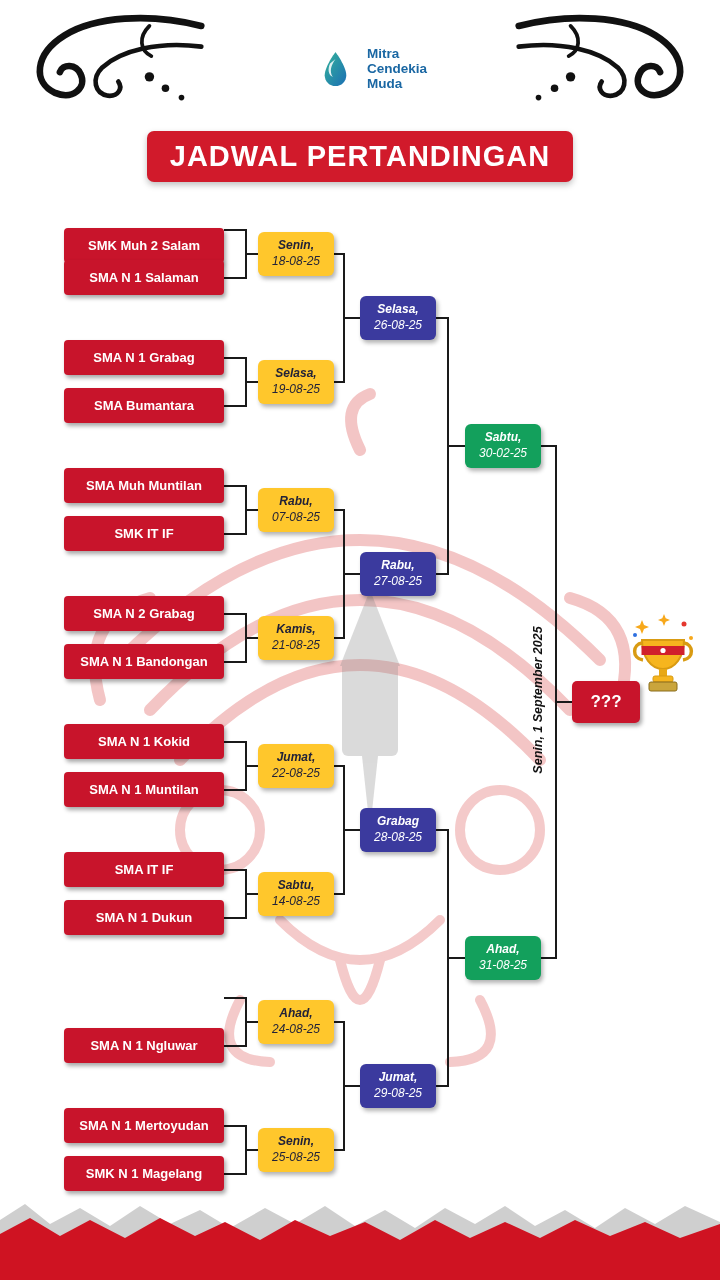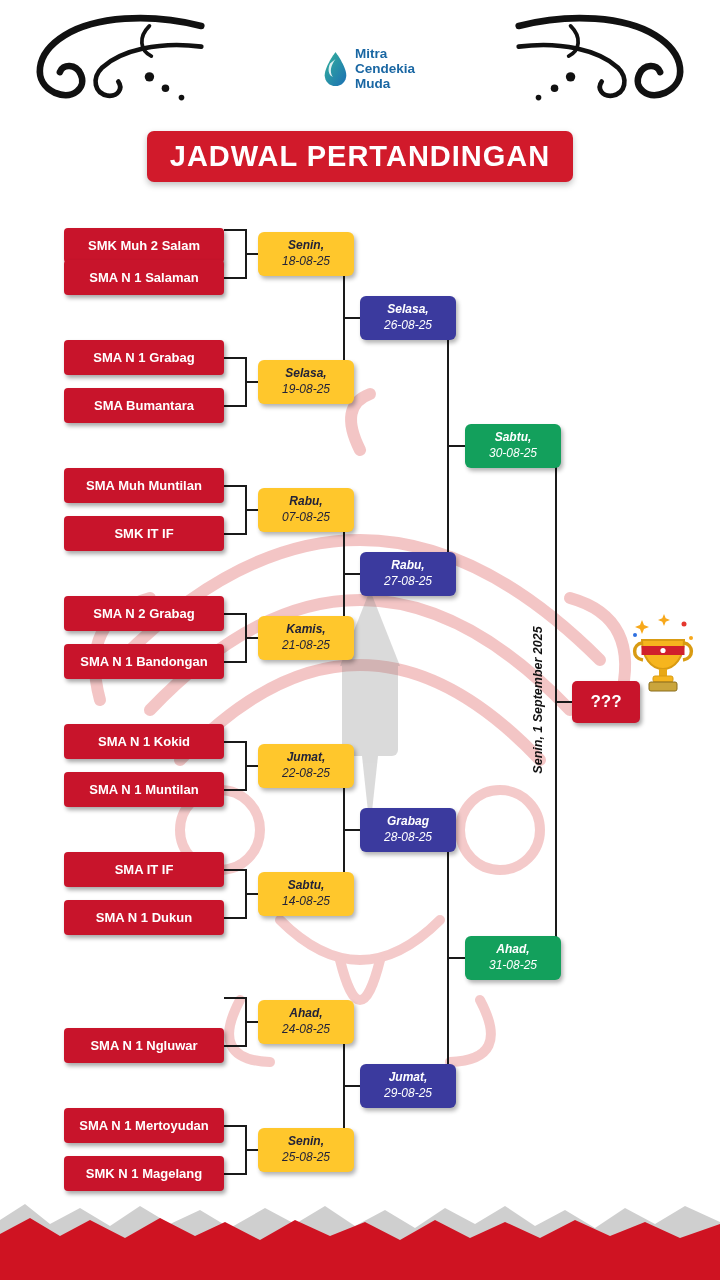--- a/index.html
+++ b/index.html
@@ -6,39 +6,39 @@
   .page{
     position:relative;width:720px;height:1280px;background:#ffffff;
     overflow:hidden;font-family:"Liberation Sans",sans-serif;
   }
   
   .flourish{position:absolute;top:10px;width:198px;height:96px;}
   .flourish.left{left:8px;}
   .flourish.right{left:514px;transform:scaleX(-1);}
   .logo{position:absolute;left:322px;top:46px;display:flex;align-items:center;gap:6px;}
   .logo-drop{width:27px;height:38px;}
-  .logo-text{color:#1a67a3;font-weight:bold;font-size:13.5px;line-height:1.12;}
+  .logo-text{color:#1a67a3;font-weight:bold;font-size:13.5px;line-height:1.12;margin-left:12px;}
   .title{
     position:absolute;left:147px;top:131px;width:426px;height:51px;
     background:#d11a2b;border-radius:7px;color:#ffffff;
     display:flex;align-items:center;justify-content:center;
     font-size:29px;font-weight:bold;letter-spacing:1px;
     box-shadow:0 3px 6px rgba(0,0,0,.25);z-index:2;
   }
   
   .watermark{position:absolute;left:40px;top:360px;width:640px;height:720px;z-index:0;pointer-events:none;}
   
   .team{
     position:absolute;left:64px;width:160px;height:35px;background:#c8142b;
     border-radius:4px;color:#ffffff;display:flex;align-items:center;justify-content:center;
     font-size:13px;font-weight:600;z-index:2;box-shadow:2px 3px 4px rgba(0,0,0,.35);
     text-align:center;
   }
   .dbox{
-    position:absolute;width:96px;height:44px;border-radius:6px;z-index:2;
+    position:absolute;width:76px;height:44px;border-radius:6px;z-index:2;
     display:flex;flex-direction:column;align-items:center;justify-content:center;
     font-style:italic;font-size:12px;line-height:1.3;box-shadow:2px 3px 4px rgba(0,0,0,.3);
     text-align:center;
   }
   .dbox .d1{font-weight:bold;}
   .r1{left:258px;background:#ffc72c;color:#222238;}
   .r2{left:360px;background:#3b3a9e;color:#ffffff;}
   .r3{left:465px;background:#13a05c;color:#ffffff;}
   .final-box{
     position:absolute;left:572px;top:681px;width:68px;height:42px;background:#c8142b;
@@ -190,21 +190,21 @@
       <span class="d1">Grabag</span>
       <span>28-08-25</span>
     </div>
   <div class="dbox r2" style="top:1064px">
       <span class="d1">Jumat,</span>
       <span>29-08-25</span>
     </div>
 
   <div class="dbox r3" style="top:424px">
       <span class="d1">Sabtu,</span>
-      <span>30-08-25</span>
+      <span>30-02-25</span>
     </div>
   <div class="dbox r3" style="top:936px">
       <span class="d1">Ahad,</span>
       <span>31-08-25</span>
     </div>
 
   <div class="final-date">Senin, 1 September 2025</div>
   <div class="final-box">???</div>
 
   <svg class="trophy" viewBox="0 0 70 105">

